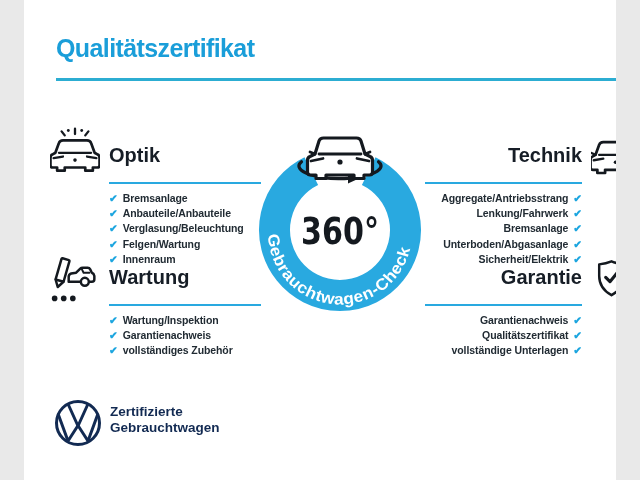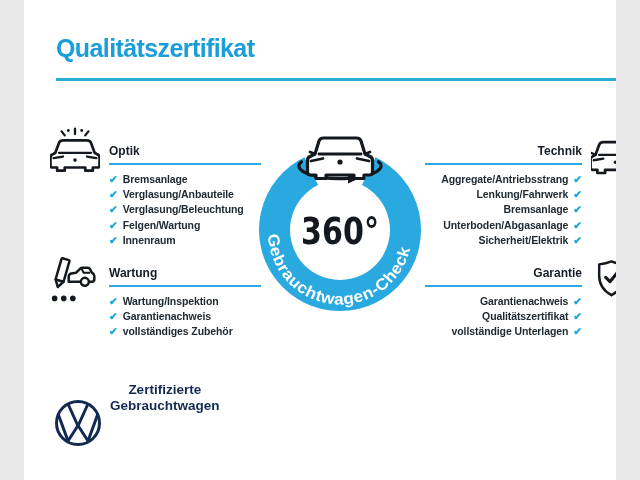--- a/index.html
+++ b/index.html
@@ -11,43 +11,43 @@
     position:absolute;left:32px;top:34px;margin:0;
     font-size:25px;font-weight:bold;letter-spacing:-0.6px;
     color:var(--accent,#1a9ed9);
   }
   .title-rule{
     position:absolute;left:32px;top:78px;width:576px;height:3px;
     background:var(--rule,#2cadd2);
   }
   .panel{position:absolute;width:152px;}
   .panel h2{
-    margin:0;font-size:12px;font-weight:bold;color:var(--dark,#161d26);
-    padding-bottom:5px;border-bottom:2.5px solid var(--ring,#29a9e0);
+    margin:0;font-size:20px;font-weight:bold;color:var(--dark,#161d26);
+    padding-bottom:15px;border-bottom:2.5px solid var(--ring,#29a9e0);
   }
   .panel .items{margin-top:7px;}
   .item{
     display:flex;align-items:baseline;gap:5px;
     font-size:10.5px;font-weight:bold;line-height:15.2px;
     color:var(--item,#212b33);letter-spacing:-0.1px;
   }
   .chk{color:var(--check,#1ba5df);font-size:10.5px;}
   .panel.right h2{text-align:right;}
   .panel.right .item{flex-direction:row-reverse;justify-content:flex-start;}
   .icon-box{position:absolute;}
   .icon-box svg{display:block;width:100%;height:100%;}
   .stroke{fill:none;stroke:#14191f;stroke-linecap:round;stroke-linejoin:round;}
   .stroke-fill{fill:#ffffff;stroke:#14191f;stroke-linecap:round;stroke-linejoin:round;}
   .solid{fill:#14191f;stroke:none;}
   .navy-stroke{fill:none;stroke:var(--navy,#122a52);stroke-linecap:round;stroke-linejoin:round;}
   .center-svg{position:absolute;left:0;top:0;width:640px;height:480px;pointer-events:none;}
   .ring-arc{fill:none;stroke:var(--ring,#29a9e0);stroke-width:31;stroke-linecap:butt;}
   .ring-text{fill:#ffffff;font-family:"Liberation Sans",sans-serif;font-weight:bold;font-size:16px;letter-spacing:0.5px;}
   .degree-text{fill:#14191f;font-family:"DejaVu Sans","Liberation Sans",sans-serif;font-weight:bold;font-size:38px;}
-  .footer{position:absolute;left:86px;top:382px;text-align:center;}
+  .footer{position:absolute;left:86px;top:404px;}
   .footer .line{font-size:13.5px;font-weight:bold;line-height:16px;color:var(--navy,#122a52);}
   .vw-logo-box{position:absolute;left:29px;top:398px;width:50px;height:50px;}
 </style>
 </head>
 <body>
 
 <div class="canvas">
 
   <h1 class="page-title">Qualitätszertifikat</h1>
   <div class="title-rule"></div>
@@ -140,21 +140,21 @@
 
   <section class="panel" style="left:85px;top:144px;">
     <h2>Optik</h2>
     <div class="items">
         <div class="item">
         <span class="chk">✔</span>
         <span class="lbl">Bremsanlage</span>
       </div>
         <div class="item">
         <span class="chk">✔</span>
-        <span class="lbl">Verglasung/Anbauteile</span>
+        <span class="lbl">Anbauteile/Anbauteile</span>
       </div>
         <div class="item">
         <span class="chk">✔</span>
         <span class="lbl">Verglasung/Beleuchtung</span>
       </div>
         <div class="item">
         <span class="chk">✔</span>
         <span class="lbl">Felgen/Wartung</span>
       </div>
         <div class="item">

